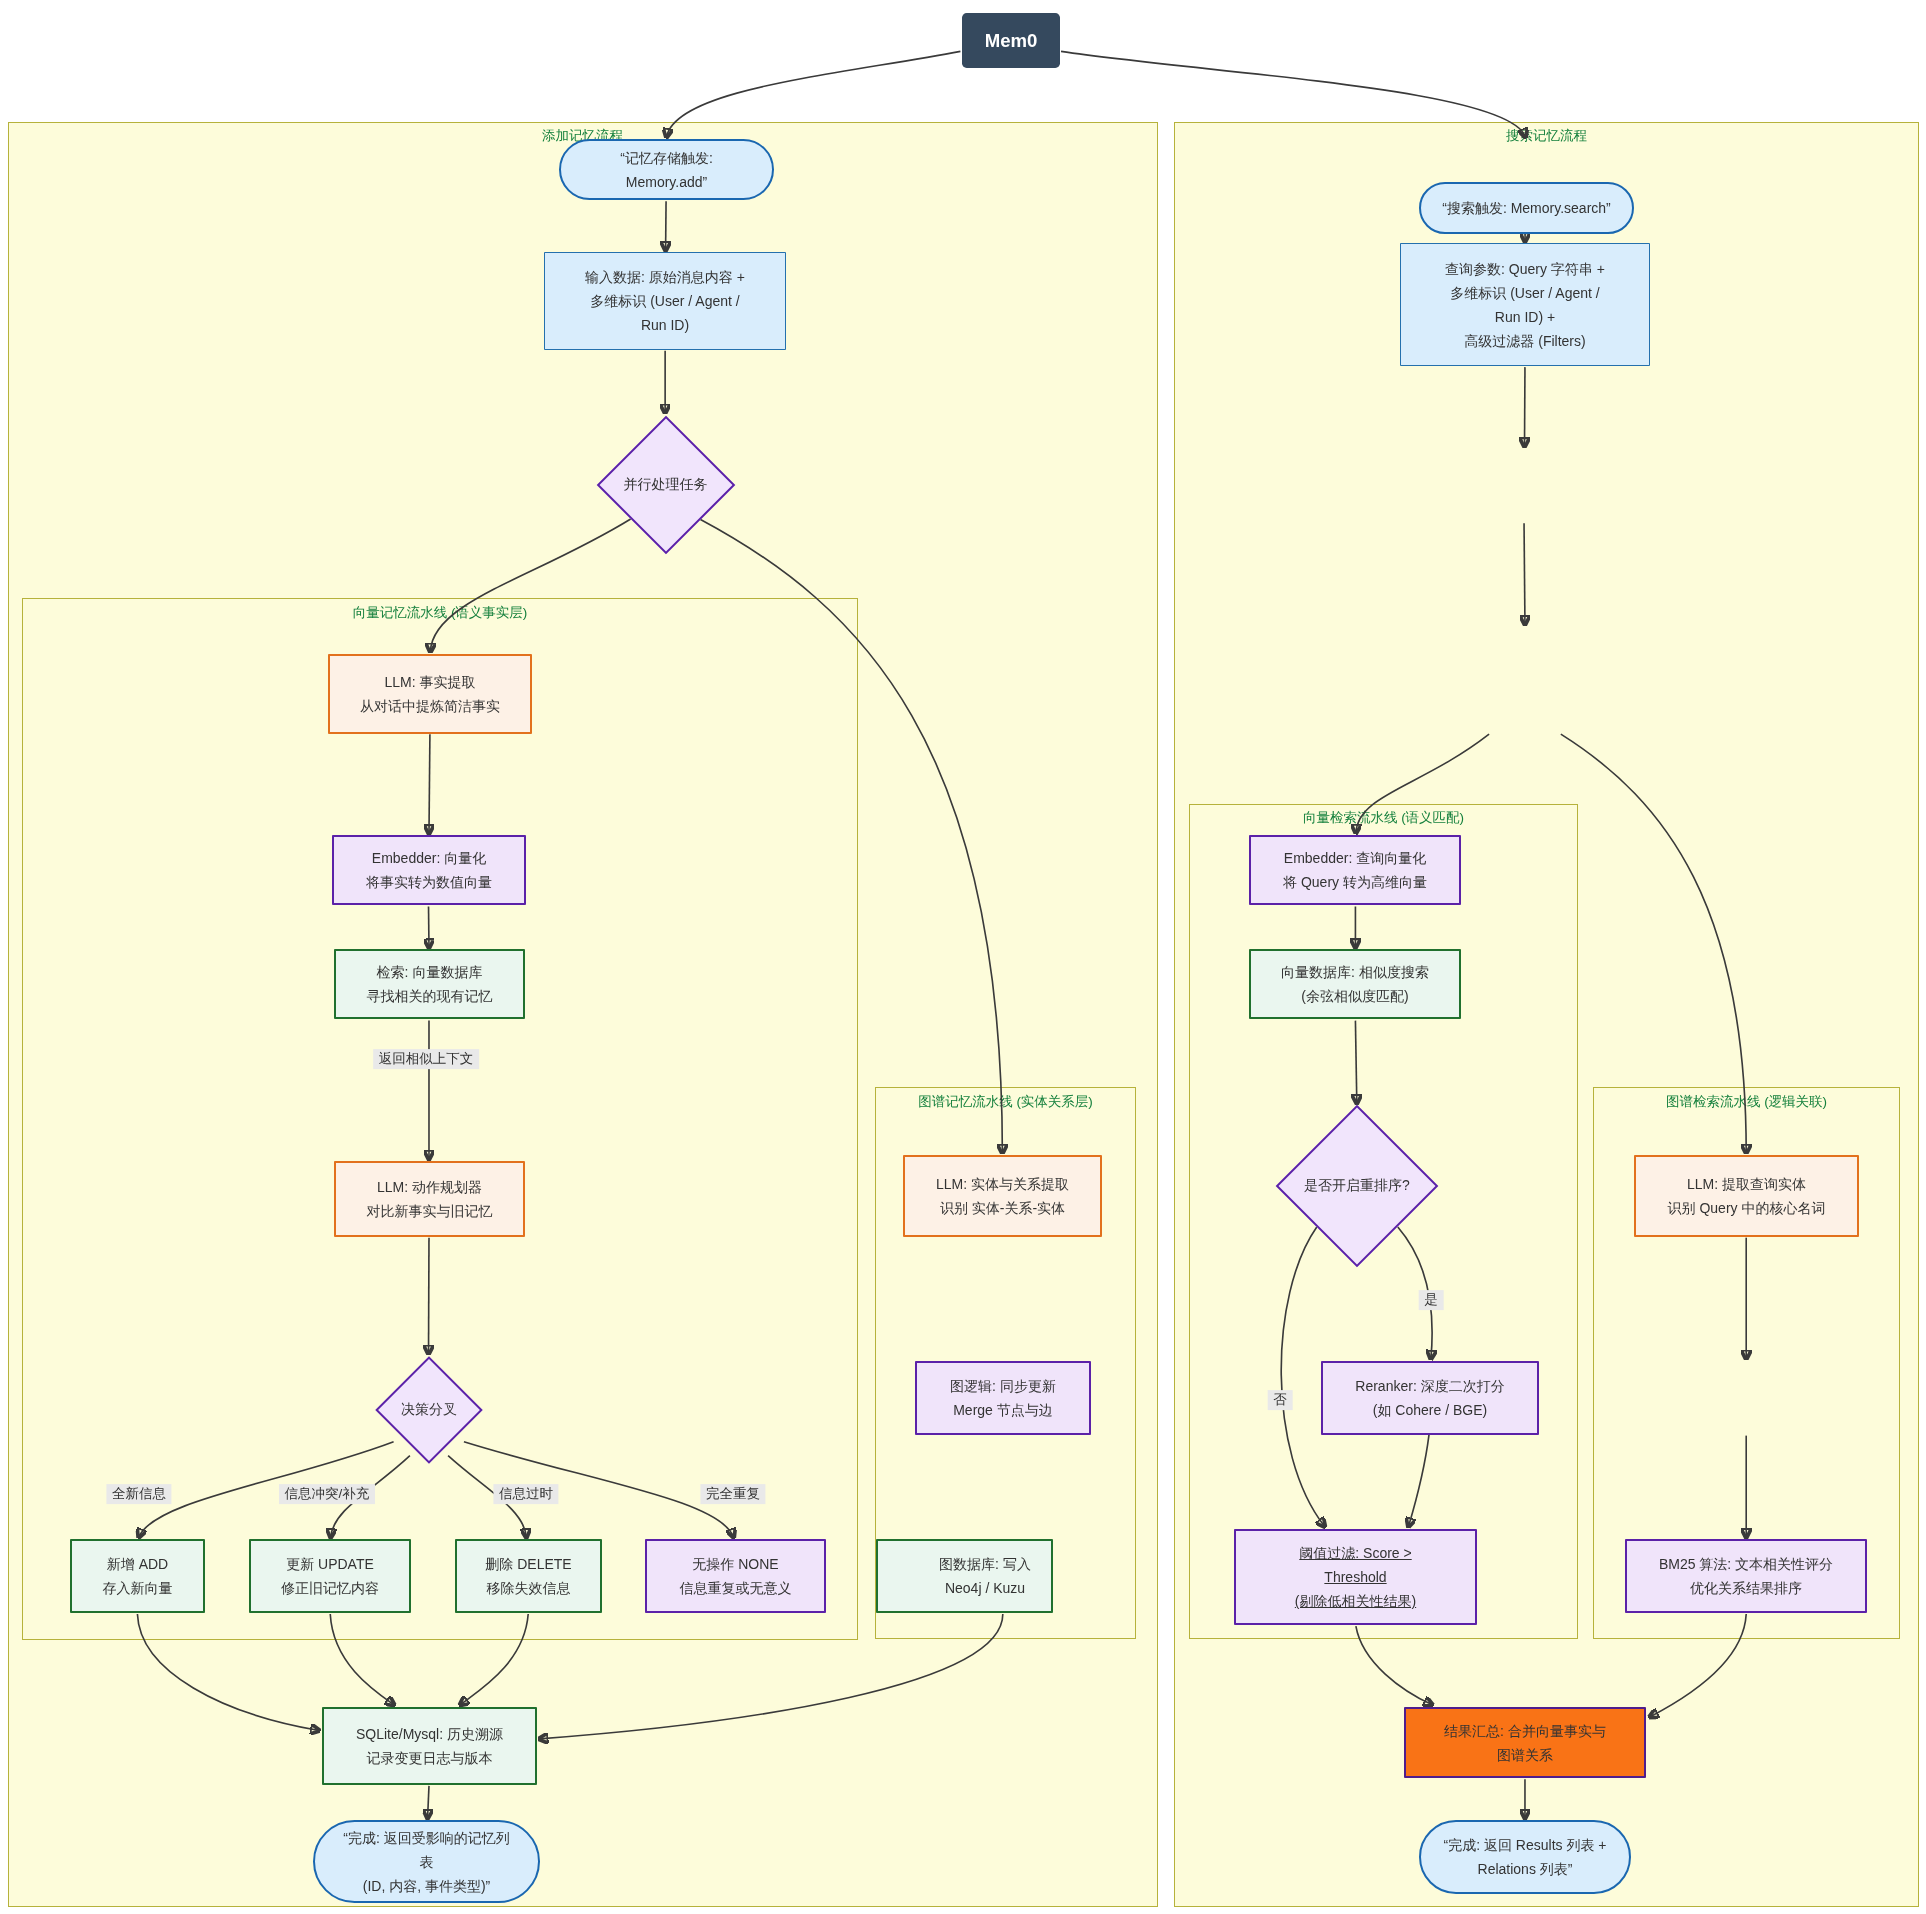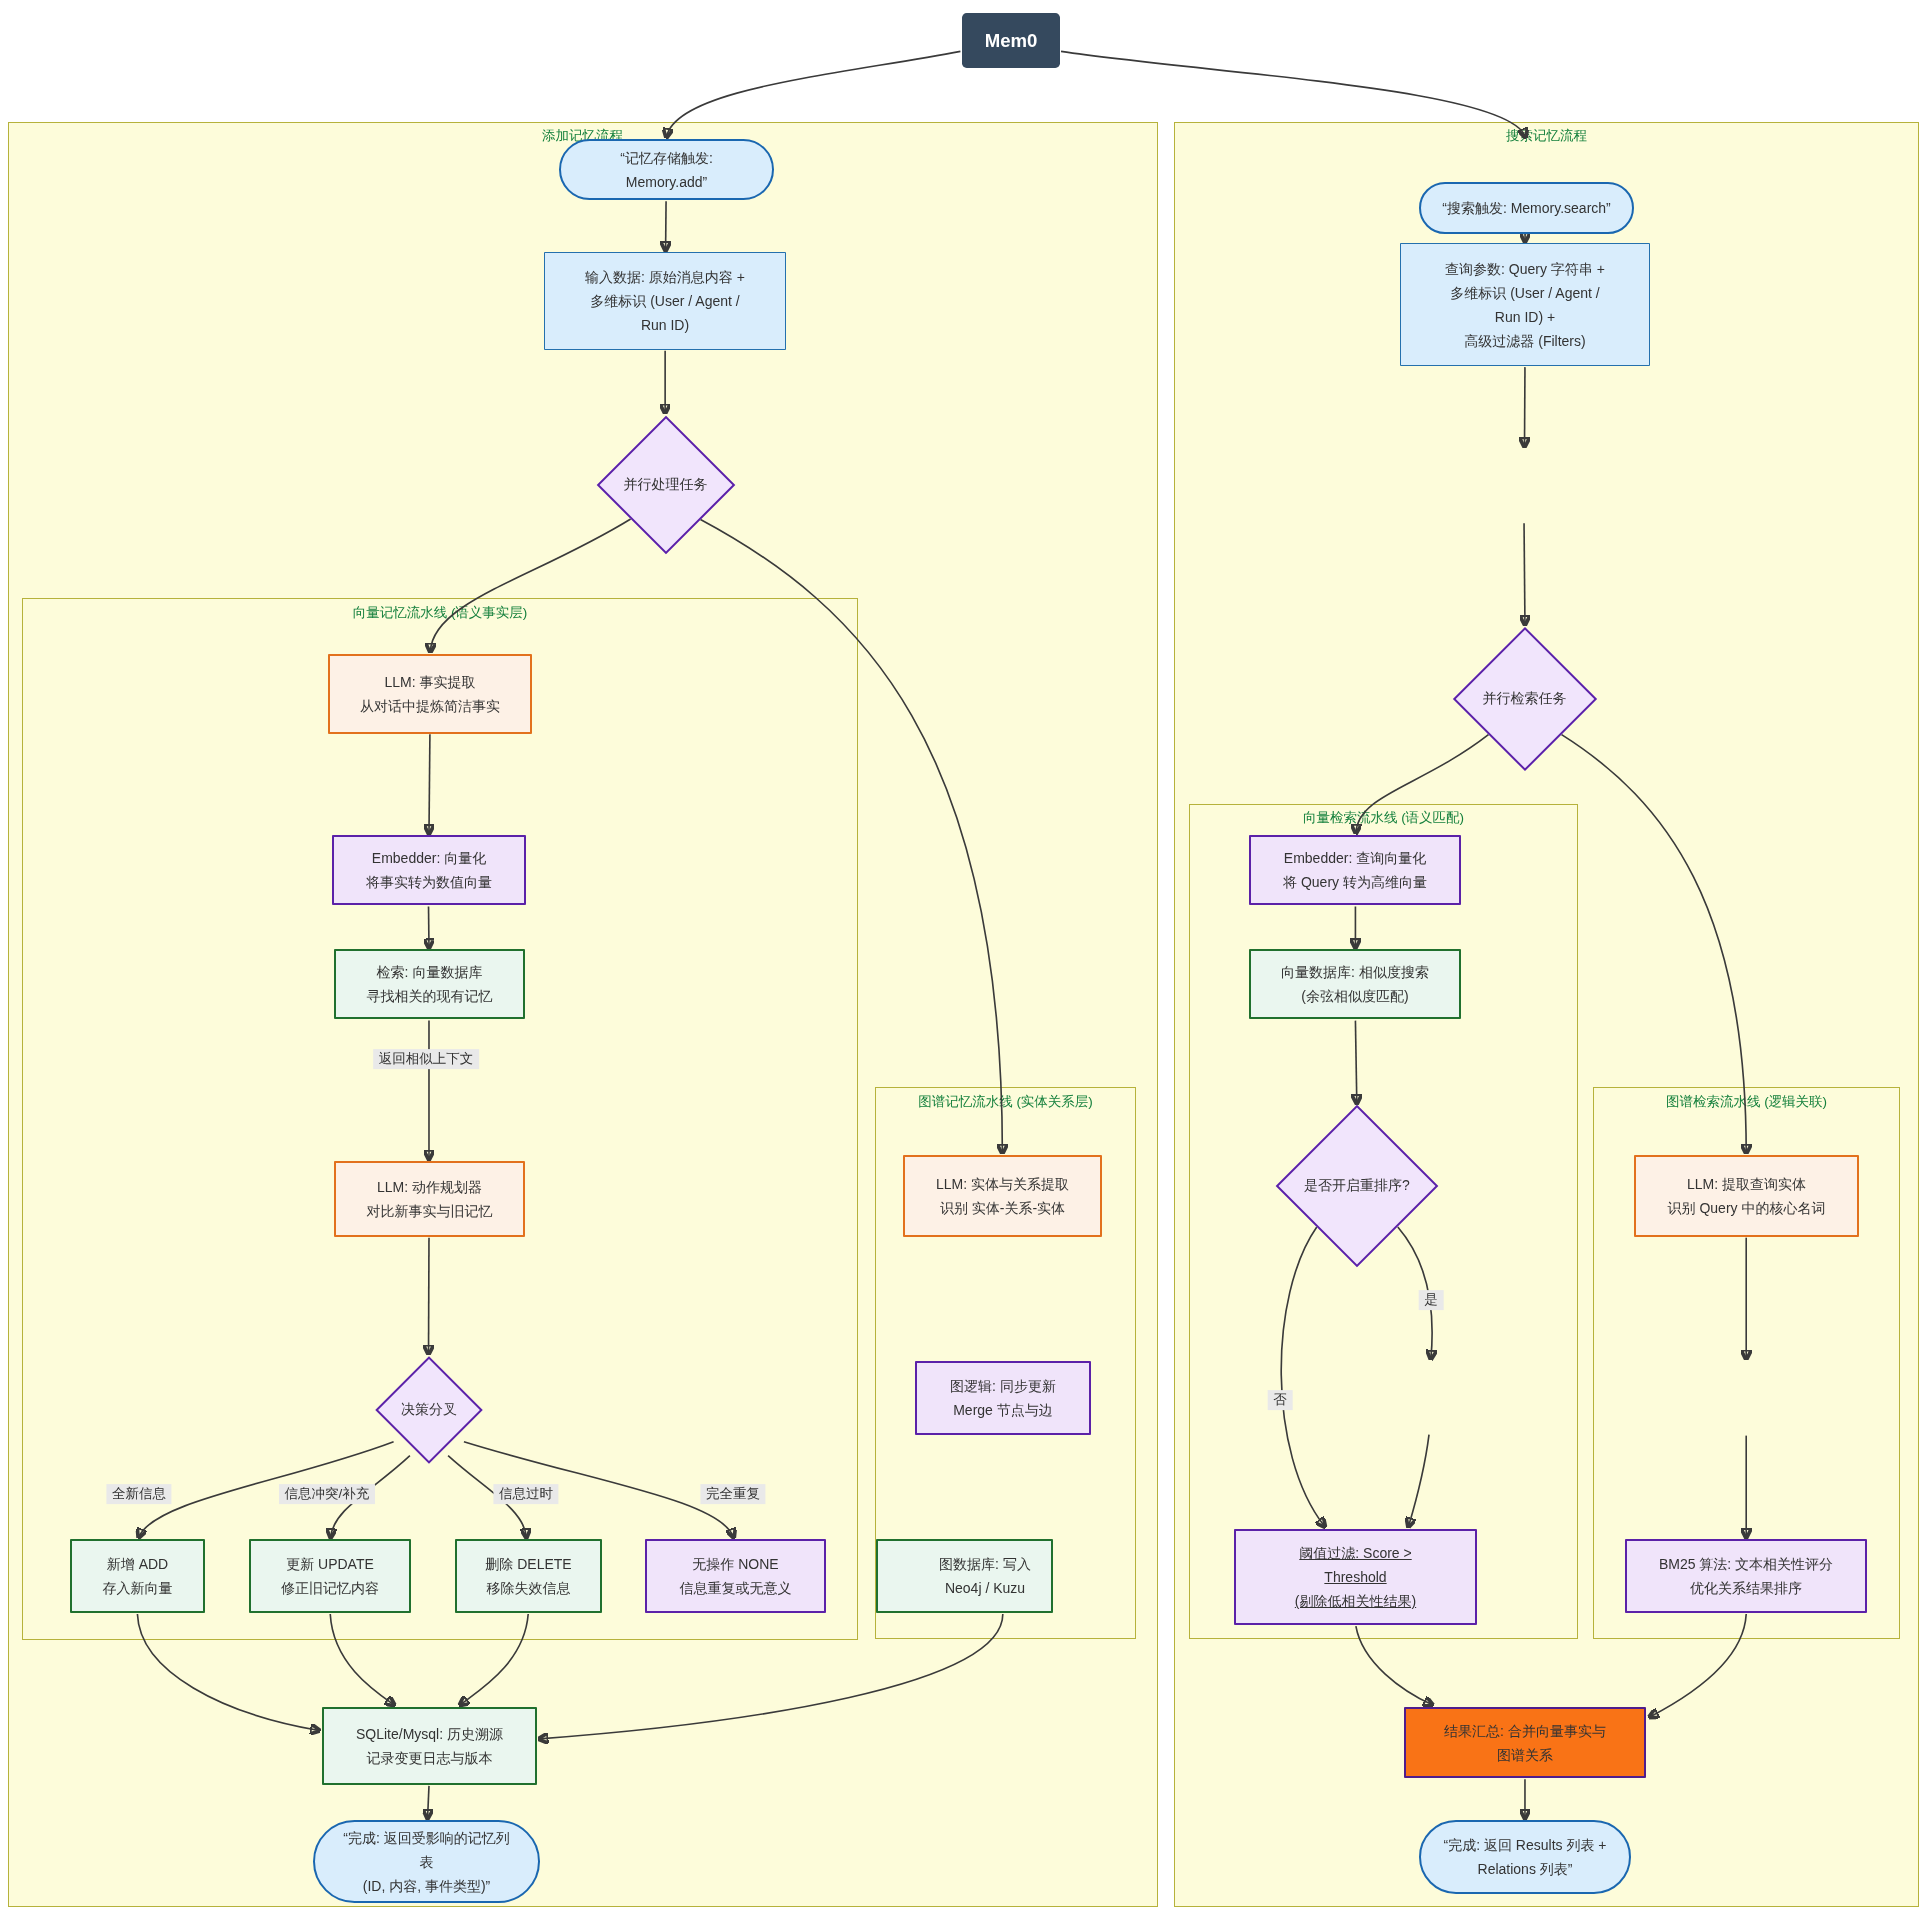--- a/index.html
+++ b/index.html
@@ -190,43 +190,43 @@
   </div>
 
   <div class="node blue" style="left:1400px;top:243px;width:250px;height:123px;">
     <span>查询参数: Query 字符串 +</span>
     <span>多维标识 (User / Agent /</span>
     <span>Run ID) +</span>
     <span>高级过滤器 (Filters)</span>
   </div>
 
 
-  <div class="diamond" style="left:1453px;top:627px;width:143px;height:143px;">
-    <span class="dsq" style="width:102px;height:102px;"></span>
-    <span class="dlabel">并行检索任务</span>
-  </div>
 
   <div class="node purple" style="left:1249px;top:835px;width:212px;height:70px;">
     <span>Embedder: 查询向量化</span>
     <span>将 Query 转为高维向量</span>
   </div>
 
   <div class="node green" style="left:1249px;top:949px;width:212px;height:70px;">
     <span>向量数据库: 相似度搜索</span>
     <span>(余弦相似度匹配)</span>
   </div>
 
   <div class="diamond" style="left:1276px;top:1105px;width:162px;height:162px;">
     <span class="dsq" style="width:115px;height:115px;"></span>
     <span class="dlabel">是否开启重排序?</span>
   </div>
 
   <div class="elabel" style="left:1431px;top:1300px;">是</div>
   <div class="elabel" style="left:1280px;top:1400px;">否</div>
 
+  <div class="node purple" style="left:1321px;top:1361px;width:218px;height:74px;">
+    <span>Reranker: 深度二次打分</span>
+    <span>(如 Cohere / BGE)</span>
+  </div>
 
   <div class="node purple" style="left:1234px;top:1529px;width:243px;height:96px;text-decoration:underline;">
     <span>阈值过滤: Score &gt;</span>
     <span>Threshold</span>
     <span>(剔除低相关性结果)</span>
   </div>
 
   <div class="node orange" style="left:1634px;top:1155px;width:225px;height:82px;">
     <span>LLM: 提取查询实体</span>
     <span>识别 Query 中的核心名词</span>

